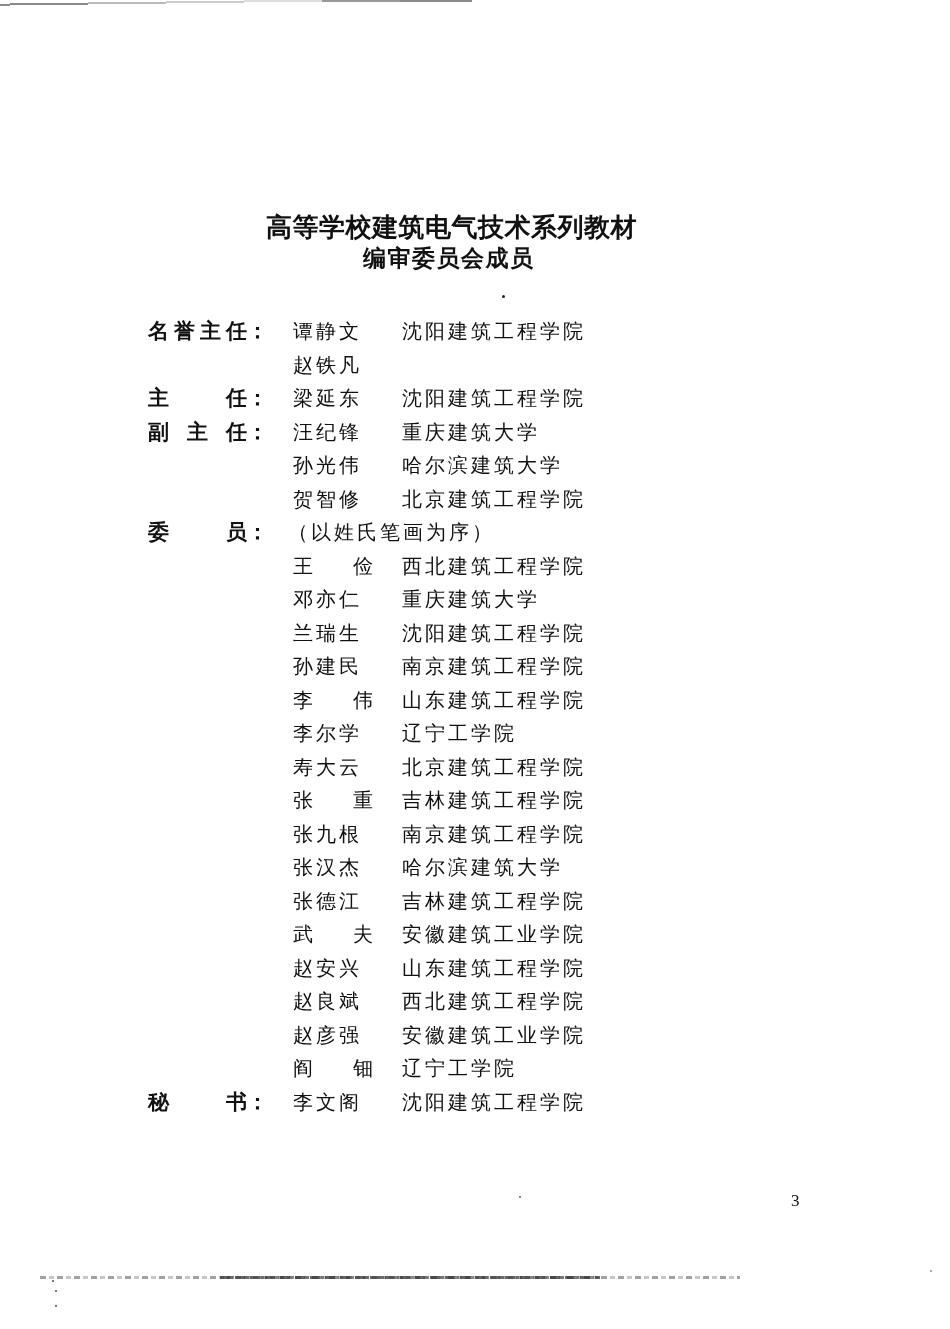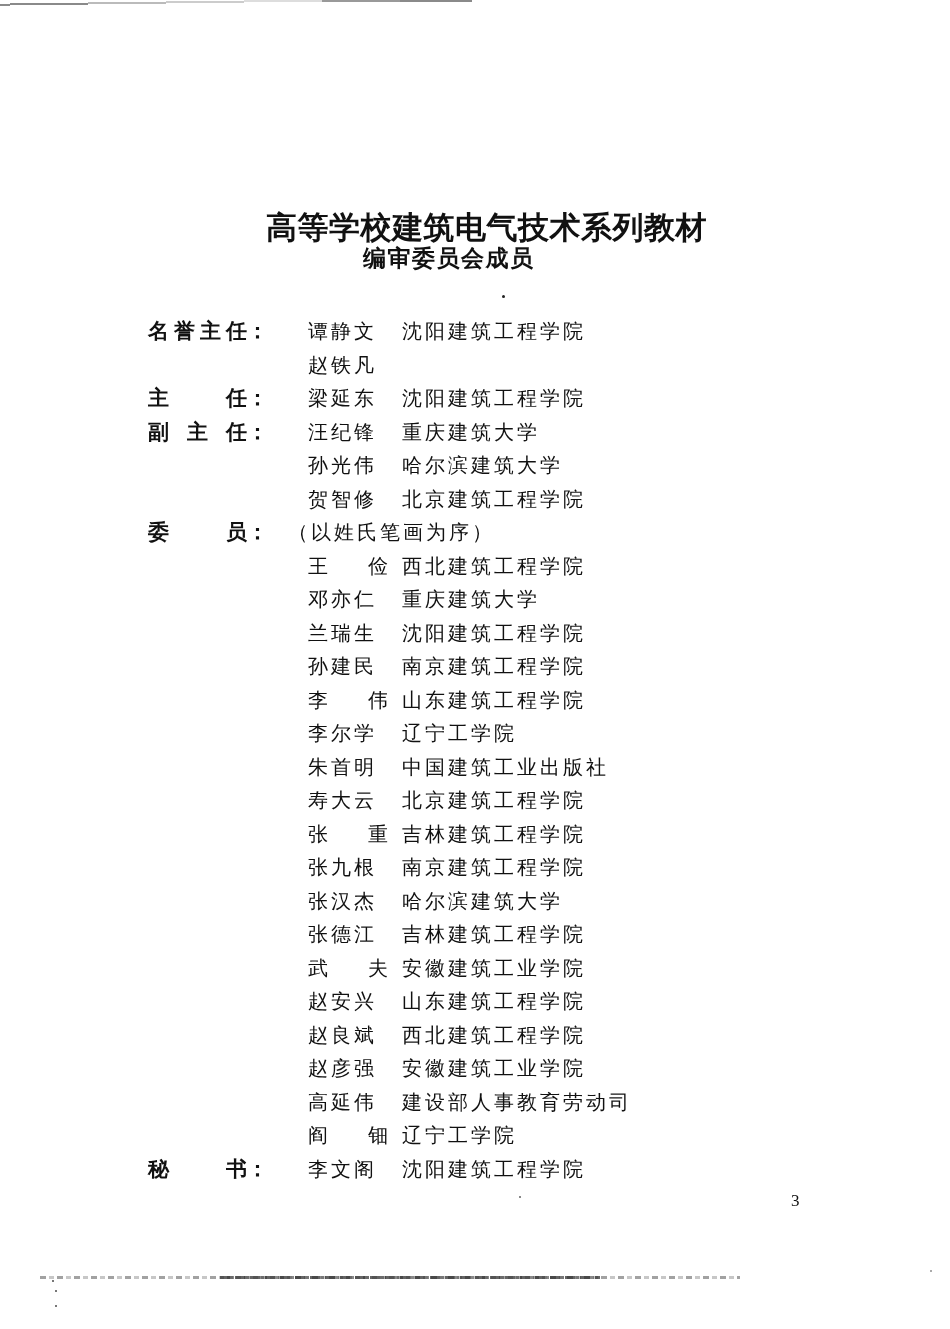--- a/index.html
+++ b/index.html
@@ -27,23 +27,23 @@
     }
     .title-block {
       position: absolute;
       left: 0; top: 210px;
       width: 950px;
       text-align: center;
     }
     .title-line1 {
       position: absolute;
       left: 266px; top: 0;
-      font-family: Liberation Sans, sans-serif;
+      font-family: Liberation Serif, serif;
       font-weight: bold;
-      font-size: 31px;
+      font-size: 26px;
       letter-spacing: 0.5px;
       white-space: nowrap;
       line-height: 36px;
     }
     .title-line2 {
       position: absolute;
       left: 363px; top: 30px;
       font-family: "DejaVu Sans", "Liberation Sans", sans-serif;
       font-weight: bold;
       font-size: 23px;
@@ -79,21 +79,20 @@
       display: flex;
       justify-content: space-between;
     }
     .name {
       position: absolute;
       left: 145px; top: 0;
       width: 80px;
       font-size: 20px;
       display: flex;
       justify-content: space-between;
-      margin-left: 15px;
     }
     .name.full { justify-content: flex-start; letter-spacing: 3px; }
     .affil {
       position: absolute;
       left: 254px; top: 0;
       font-size: 20px;
       letter-spacing: 3px;
     }
     .note {
       position: absolute;
@@ -236,26 +235,20 @@
       <div class="affil">山东建筑工程学院</div>
     </div>
     <div class="row">
       <div class="name full">
         <span>李尔学</span>
       </div>
       <div class="affil">辽宁工学院</div>
     </div>
     <div class="row">
       <div class="name full">
-        <span>朱首明</span>
-      </div>
-      <div class="affil">中国建筑工业出版社</div>
-    </div>
-    <div class="row">
-      <div class="name full">
         <span>寿大云</span>
       </div>
       <div class="affil">北京建筑工程学院</div>
     </div>
     <div class="row">
       <div class="name">
         <span>张</span>
         <span>重</span>
       </div>
       <div class="affil">吉林建筑工程学院</div>
@@ -295,26 +288,20 @@
       <div class="name full">
         <span>赵良斌</span>
       </div>
       <div class="affil">西北建筑工程学院</div>
     </div>
     <div class="row">
       <div class="name full">
         <span>赵彦强</span>
       </div>
       <div class="affil">安徽建筑工业学院</div>
-    </div>
-    <div class="row">
-      <div class="name full">
-        <span>高延伟</span>
-      </div>
-      <div class="affil">建设部人事教育劳动司</div>
     </div>
     <div class="row">
       <div class="name">
         <span>阎</span>
         <span>钿</span>
       </div>
       <div class="affil">辽宁工学院</div>
     </div>
     <div class="row">
       <div class="role">

